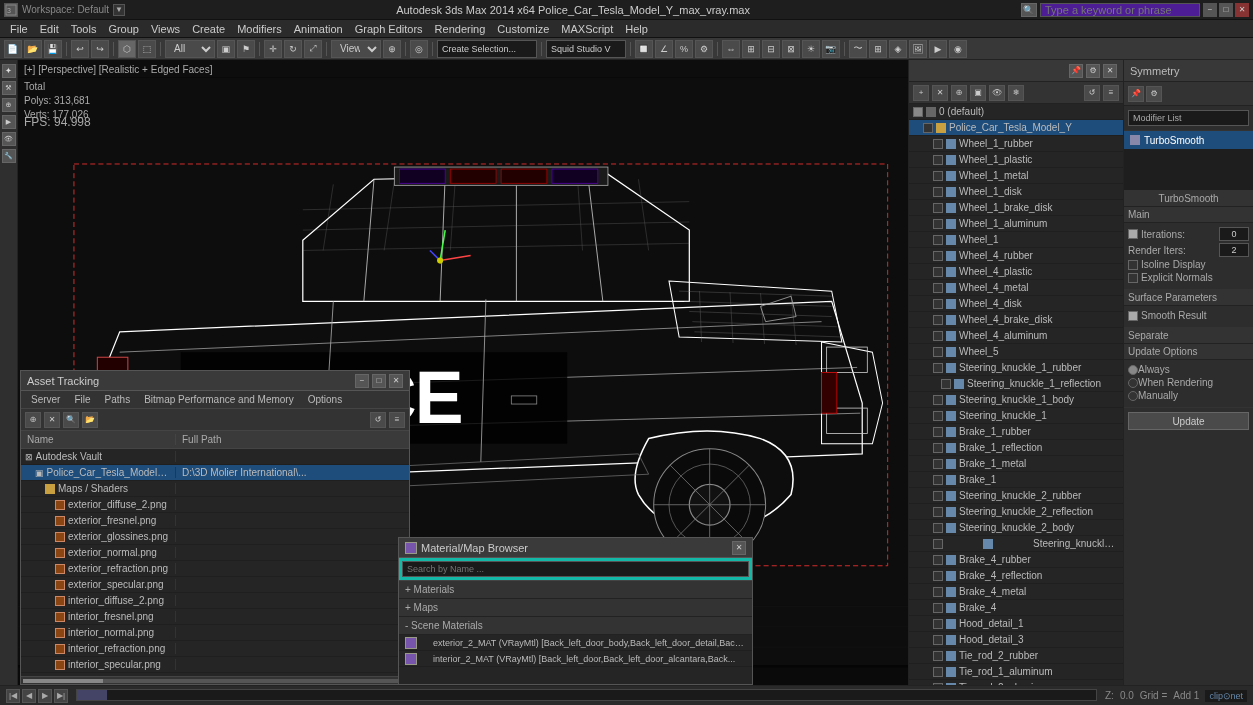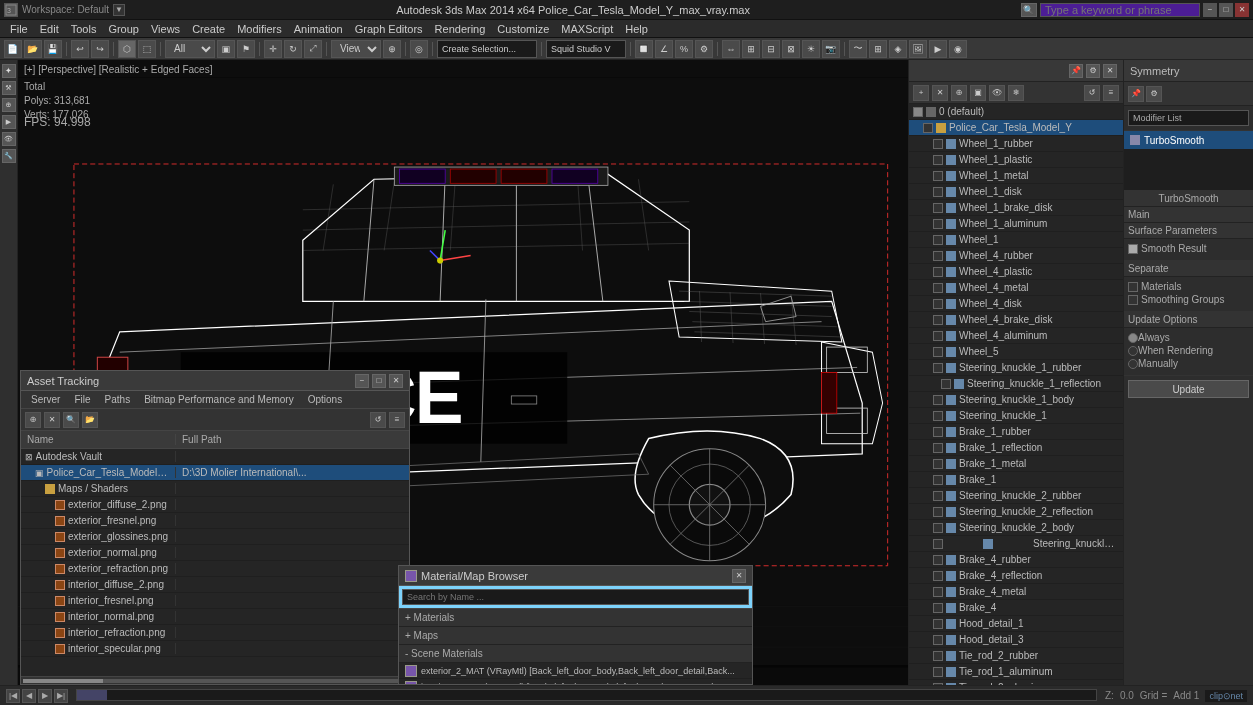--- a/index.html
+++ b/index.html
@@ -417,38 +417,38 @@
     .scrollbar-thumb {
       width: 80px; height: 4px; background: #888; position: absolute; left: 0;
     }
 
     
     .material-window {
       position: absolute;
       left: 398px;
       bottom: 0;
       width: 355px;
-      height: 120px;
-      background: #7dd3fc;
+      height: 148px;
+      background: #14b8a6;
       border: 1px solid #555;
       z-index: 100;
       display: flex;
       flex-direction: column;
     }
     .mat-list {
       flex: 1;
       overflow-y: auto;
       background: #252525;
     }
     .mat-item {
       height: 16px;
       display: flex;
       align-items: center;
       padding: 0 6px;
-      gap: 4px;
+      gap: 16px;
       cursor: pointer;
       font-size: 10px;
       color: #bbb;
       border-bottom: 1px solid #1f1f1f;
     }
     .mat-icon {
       width: 12px; height: 12px;
       background: #7755aa;
       border: 1px solid #998;
       flex-shrink: 0;
@@ -976,43 +976,52 @@
       </div>
     </div>
 
     <div style="padding:2px 4px;background:#333;font-size:10px;color:#aaa;border-bottom:1px solid #222;text-align:center;">
       <span>TurboSmooth</span>
     </div>
 
     <div class="section-header">
       <span>Main</span>
     </div>
+    <div class="modifier-section">
+      <div class="modifier-row">
+        <div class="modifier-checkbox checked"></div>
+        <span class="modifier-label">Iterations:</span>
+        <input class="modifier-input" type="text" value="0" style="">
+      </div>
+      <div class="modifier-row">
+        <span class="modifier-label">Render Iters:</span>
+        <input class="modifier-input" type="text" value="2" style="">
+      </div>
+      <div class="modifier-row">
+        <div class="modifier-checkbox"></div>
+        <span class="modifier-label">Isoline Display</span>
+      </div>
+      <div class="modifier-row">
+        <div class="modifier-checkbox"></div>
+        <span class="modifier-label">Explicit Normals</span>
+      </div>
+    </div>
 
     <div class="section-header">
       <span>Surface Parameters</span>
     </div>
     <div class="modifier-section">
       <div class="modifier-row">
         <div class="modifier-checkbox checked"></div>
         <span class="modifier-label">Smooth Result</span>
       </div>
     </div>
 
     <div class="section-header">
       <span>Separate</span>
-    </div>
-    <div class="modifier-section">
-      <div class="modifier-row">
-        <div class="modifier-checkbox"></div>
-        <span class="modifier-label">Materials</span>
-      </div>
-      <div class="modifier-row">
-        <div class="modifier-checkbox"></div>
-        <span class="modifier-label">Smoothing Groups</span>
-      </div>
     </div>
 
     <div class="section-header">
       <span>Update Options</span>
     </div>
     <div class="modifier-section">
       <div class="modifier-row">
         <div class="radio-btn checked"></div>
         <span class="modifier-label">Always</span>
       </div>
@@ -1136,20 +1145,27 @@
       <div class="asset-item">
         <div class="asset-item-name" style="padding-left: 34px;">
           <span style="font-size: 9px; width: 10px; height: 10px; background: rgb(139, 69, 19); display: inline-block; border: 1px solid rgb(204, 136, 102); flex-shrink: 0;"></span>
           <span style="overflow: hidden; text-overflow: ellipsis; white-space: nowrap;">exterior_refraction.png</span>
         </div>
         <div class="asset-item-path"></div>
       </div>
       <div class="asset-item">
         <div class="asset-item-name" style="padding-left: 34px;">
           <span style="font-size: 9px; width: 10px; height: 10px; background: rgb(139, 69, 19); display: inline-block; border: 1px solid rgb(204, 136, 102); flex-shrink: 0;"></span>
+          <span style="overflow: hidden; text-overflow: ellipsis; white-space: nowrap;">exterior_specular.png</span>
+        </div>
+        <div class="asset-item-path"></div>
+      </div>
+      <div class="asset-item">
+        <div class="asset-item-name" style="padding-left: 34px;">
+          <span style="font-size: 9px; width: 10px; height: 10px; background: rgb(139, 69, 19); display: inline-block; border: 1px solid rgb(204, 136, 102); flex-shrink: 0;"></span>
           <span style="overflow: hidden; text-overflow: ellipsis; white-space: nowrap;">interior_diffuse_2.png</span>
         </div>
         <div class="asset-item-path"></div>
       </div>
       <div class="asset-item">
         <div class="asset-item-name" style="padding-left: 34px;">
           <span style="font-size: 9px; width: 10px; height: 10px; background: rgb(139, 69, 19); display: inline-block; border: 1px solid rgb(204, 136, 102); flex-shrink: 0;"></span>
           <span style="overflow: hidden; text-overflow: ellipsis; white-space: nowrap;">interior_fresnel.png</span>
         </div>
         <div class="asset-item-path"></div>

